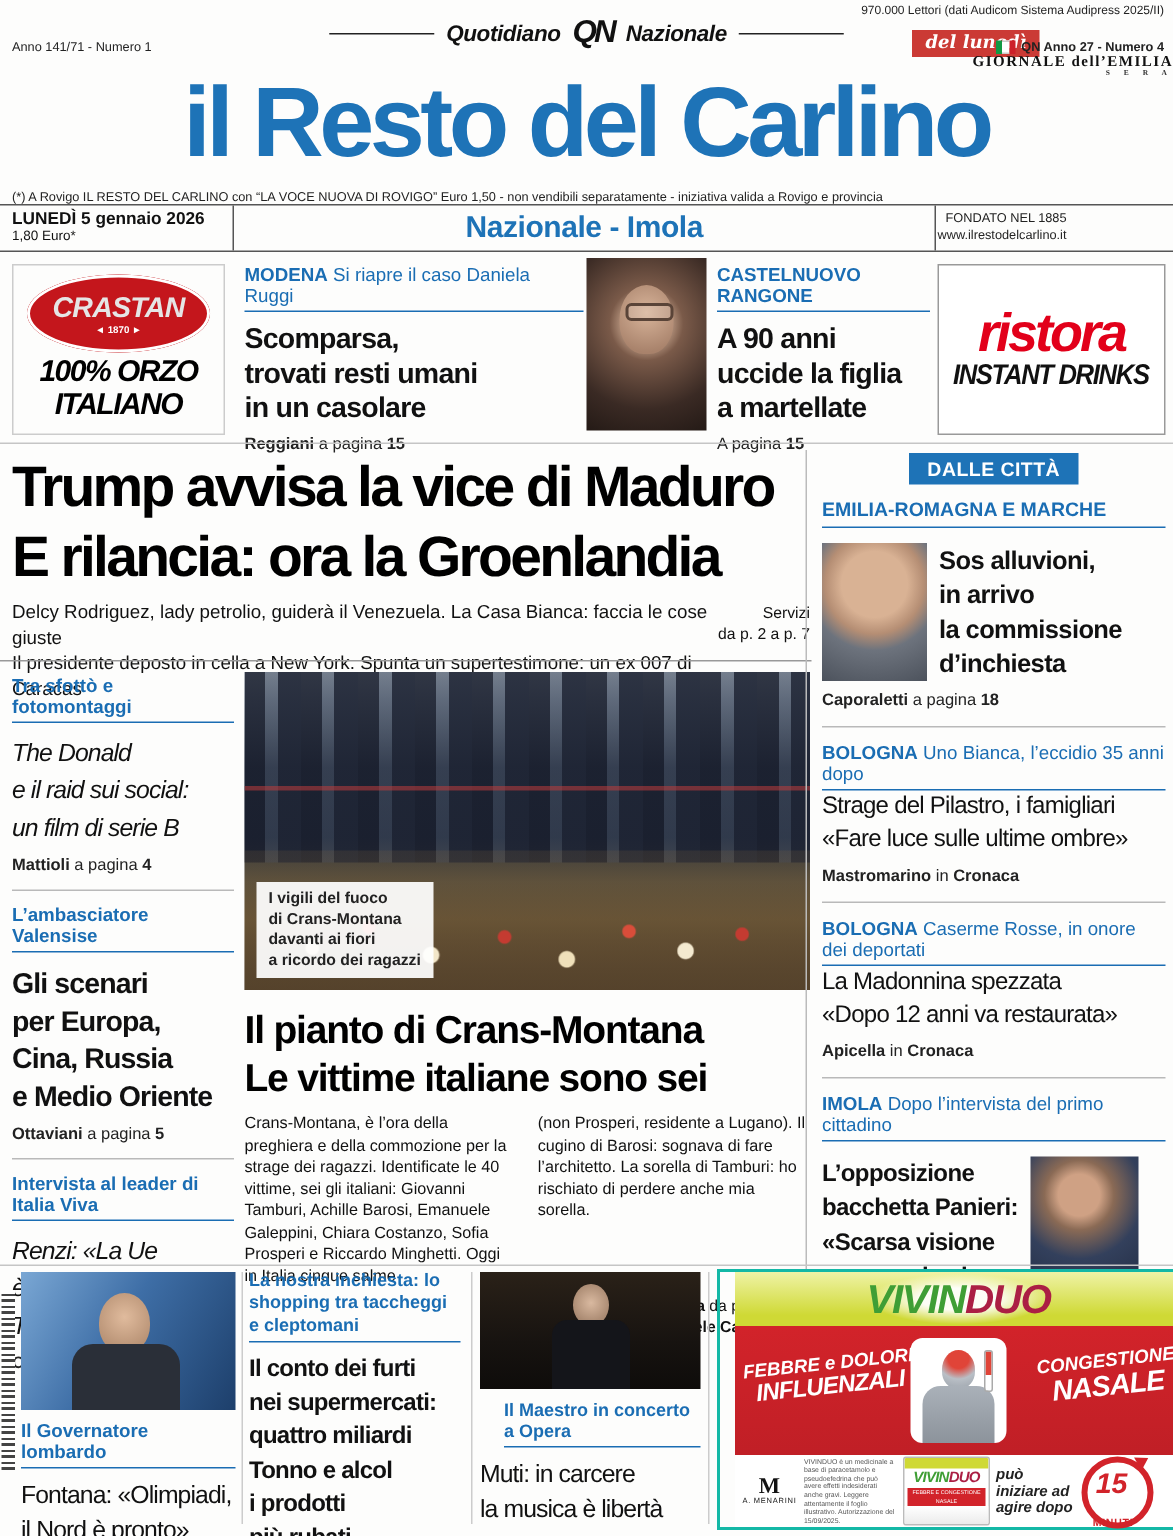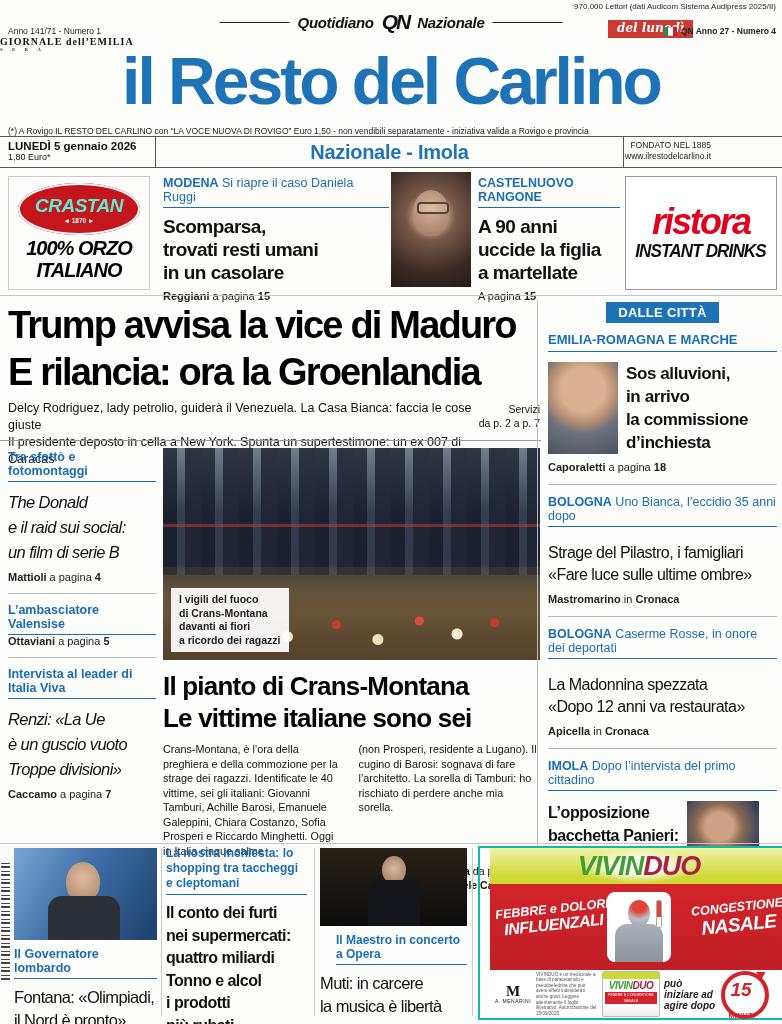--- a/index.html
+++ b/index.html
@@ -19,40 +19,40 @@
   .qnline .rule{width:70px;border-top:1.5px solid #222;}
   .qnline .qtxt{font-size:15px;font-weight:bold;font-style:italic;letter-spacing:-0.3px;}
   .qnlogo{font-size:21px;font-weight:900;letter-spacing:-2px;font-style:italic;}
   .anno{position:absolute;top:26px;left:8px;font-size:8.5px;color:#222;}
   .monday{position:absolute;top:20px;left:608px;background:#cb3a35;color:#fff;padding:1px 9px 3px;
           font-family:"DejaVu Serif",serif;font-style:italic;font-weight:bold;font-size:12px;}
   .edright{position:absolute;top:26px;right:6px;display:flex;align-items:center;gap:4px;font-size:8.5px;font-weight:bold;color:#222;}
   .flag{width:13px;height:9px;display:flex;}
   .flag i{flex:1;} .flag .g{background:#119944;} .flag .w{background:#fff;border-top:1px solid #ccc;border-bottom:1px solid #ccc;} .flag .r{background:#cd212a;}
   
-  .giornale{position:absolute;top:36px;left:0;right:0;text-align:left;font-family:"Liberation Serif",serif;
-            font-weight:bold;font-size:10px;letter-spacing:1px;color:#111;}
+  .giornale{position:absolute;top:36px;left:0;right:0;text-align:right;font-family:"Liberation Serif",serif;
+            font-weight:bold;font-size:10px;letter-spacing:1px;color:#111;padding-left:32px;}
   .sera{font-size:5px;letter-spacing:4px;font-weight:bold;color:#333;}
   .masthead{position:absolute;top:42px;left:0;right:0;text-align:center;color:#1e73b7;
             font-size:66px;font-weight:bold;letter-spacing:-3px;line-height:78px;}
   .fineprint{position:absolute;top:126px;left:8px;font-size:8.5px;color:#222;}
   .rule-a{position:absolute;top:136px;left:0;width:782px;border-top:1px solid #555;}
   .rule-b{position:absolute;top:167px;left:0;width:782px;border-top:1px solid #555;}
   .datebar{position:absolute;top:137px;left:0;width:717px;height:30px;}
   .datebar .dleft{position:absolute;left:8px;top:3px;}
   .datebar .date{font-size:11.5px;font-weight:bold;}
   .datebar .price{font-size:9px;}
   .datebar .dcenter{position:absolute;left:155px;width:467px;top:0;height:30px;border-left:1px solid #555;border-right:1px solid #555;
                     text-align:center;color:#1e73b7;font-size:20px;font-weight:bold;line-height:30px;letter-spacing:-0.3px;}
   .datebar .dright{position:absolute;right:6px;top:3px;text-align:right;font-size:8.5px;color:#222;line-height:11px;}
   
   .crastan{position:absolute;left:8px;top:176px;width:140px;height:112px;border:1px solid #ccc;text-align:center;}
   .crastan .oval{margin:6px auto 2px;width:122px;height:52px;background:#c4161c;border-radius:50%;
                  display:flex;flex-direction:column;justify-content:center;box-shadow:inset 0 0 0 2px #fff,inset 0 0 0 3px #c4161c;}
-  .crastan .cb{color:#5eead4;font-size:19px;font-weight:900;font-style:italic;letter-spacing:-0.5px;}
+  .crastan .cb{color:#e5e5e5;font-size:19px;font-weight:900;font-style:italic;letter-spacing:-0.5px;}
   .crastan .cy{color:#fff;font-size:6.5px;font-weight:bold;}
   .crastan .cl{font-size:20px;font-weight:900;font-style:italic;letter-spacing:-1px;line-height:22px;color:#000;}
   .teaser-modena{position:absolute;left:163px;top:176px;width:226px;}
   .teaser-modena h3,.teaser-cast h3{margin:7px 0 6px;font-size:19px;font-weight:800;line-height:23px;letter-spacing:-0.5px;}
   .photo-woman{position:absolute;left:391px;top:172px;width:80px;height:115px;
      background:radial-gradient(circle at 50% 38%,#c9a78f 0 16%,#7a5a49 30%,#3a2a24 70%,#241a16 100%);}
   .photo-woman:before{content:"";position:absolute;left:22px;top:18px;width:36px;height:46px;border-radius:50% 50% 45% 45%;
      background:radial-gradient(circle at 50% 40%,#d8b49a,#a8826b 80%);}
   .photo-woman:after{content:"";position:absolute;left:26px;top:30px;width:28px;height:8px;border:2px solid #5a4438;border-radius:4px;background:rgba(255,255,255,.15);}
   .teaser-cast{position:absolute;left:478px;top:176px;width:142px;}
@@ -99,21 +99,21 @@
   
   .rightcol{position:absolute;left:537px;top:300px;width:229px;border-left:1px solid #bbb;border-right:1px solid #bbb;
             padding:0 5px 0 10px;}
   .rc-badge{display:block;margin:2px auto 0;width:max-content;background:#1e73b7;color:#fff;
             font-size:13px;font-weight:800;padding:3px 12px;letter-spacing:.3px;}
   .rc-region{margin-top:9px;font-size:13px;font-weight:700;color:#1a6db3;border-bottom:1px solid #1a6db3;padding-bottom:4px;}
   .rc-flex{display:flex;gap:8px;margin-top:10px;}
   .ph-man{width:70px;height:92px;flex:none;
      background:radial-gradient(circle at 50% 30%,#d9b294 0 30%,#b58e74 45%,#6d737d 60%,#4c525c 100%);}
   .rc-hl-b{font-size:17px;font-weight:800;line-height:23px;letter-spacing:-0.4px;}
-  .rc-hl{margin-top:15px;font-size:16px;font-weight:normal;line-height:22px;letter-spacing:-0.5px;}
+  .rc-hl{margin-top:0;font-size:16px;font-weight:normal;line-height:22px;letter-spacing:-0.5px;}
   .rc-by{margin-top:7px;}
   .rightcol .hr{margin:11px 0 10px;}
   .ph-imola{width:72px;height:92px;flex:none;
      background:radial-gradient(circle at 45% 28%,#cfa184 0 18%,#8a6a55 30%,#33405c 55%,#222c42 100%);}
   
   .rule-bottom{position:absolute;top:843px;left:0;width:782px;border-top:1px solid #c5c5c5;}
   .vdiv{position:absolute;top:848px;height:168px;border-left:1px solid #ccc;}
   .barcode{position:absolute;left:1px;top:860px;width:9px;height:120px;
      background:repeating-linear-gradient(0deg,#444 0 2px,#fff 2px 4px,#444 4px 5px,#fff 5px 8px);}
   .fontana{position:absolute;left:14px;top:848px;width:143px;}
@@ -267,20 +267,24 @@
     <div>
       <div class="kicker kr">Tra sfottò e fotomontaggi</div>
       <div class="hl pre">The Donald
 e il raid sui social:
 un film di serie B</div>
       <div class="byline"><span class="b1">Mattioli</span><span> a pagina </span><span class="b2">4</span></div>
       <div class="hr"></div>
     </div>
     <div>
       <div class="kicker kr">L’ambasciatore Valensise</div>
+      <div class="hlb pre">Gli scenari
+per Europa,
+Cina, Russia
+e Medio Oriente</div>
       <div class="byline"><span class="b1">Ottaviani</span><span> a pagina </span><span class="b2">5</span></div>
       <div class="hr"></div>
     </div>
     <div>
       <div class="kicker kr">Intervista al leader di Italia Viva</div>
       <div class="hl pre">Renzi: «La Ue
 è un guscio vuoto
 Troppe divisioni»</div>
       <div class="byline"><span class="b1">Caccamo</span><span> a pagina </span><span class="b2">7</span></div>
     </div>

